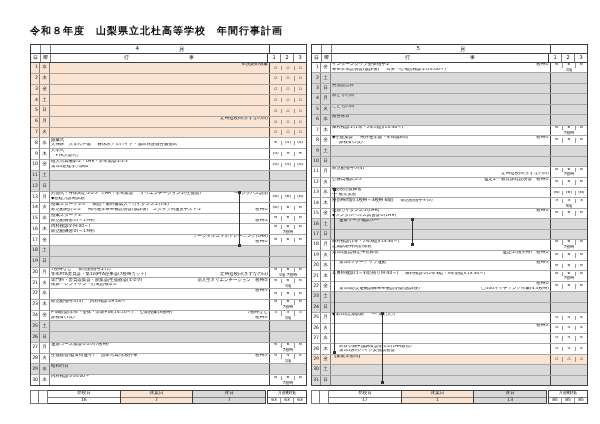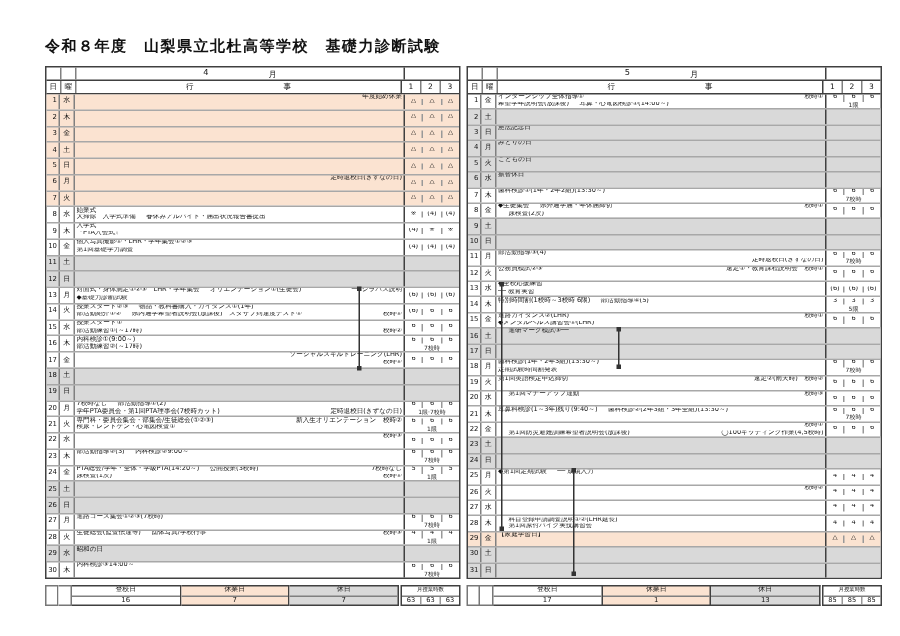--- a/index.html
+++ b/index.html
@@ -55,21 +55,21 @@
   .sbox.gray{background:#d9d9d9}
   .smini{width:40px;border:1px solid #404040;border-left:1px solid #404040;margin-left:1px;display:flex;flex-direction:column;box-sizing:border-box;background:#fff}
   .smini .lab{font-size:3.6px;flex:1;display:flex;align-items:center;justify-content:center;border-bottom:1px solid #808080;overflow:hidden;white-space:nowrap}
   .smini .vals{flex:1;display:flex}
   .smini .sv{flex:1;text-align:center;font-size:4.4px;display:flex;align-items:center;justify-content:center}
   .smini .sv + .sv{border-left:1px solid #999}
 </style>
 </head>
 <body>
 
-<div class="title">令和８年度　山梨県立北杜高等学校　基礎力診断試験</div>
+<div class="title">令和８年度　山梨県立北杜高等学校　年間行事計画</div>
 
 <section class="month m0">
   <div class="tbl">
     <div class="mhead">
       <div class="sp1"></div>
       <div class="sp2"></div>
       <div class="mid">
         <span>4</span>
         <span>月</span>
       </div>

